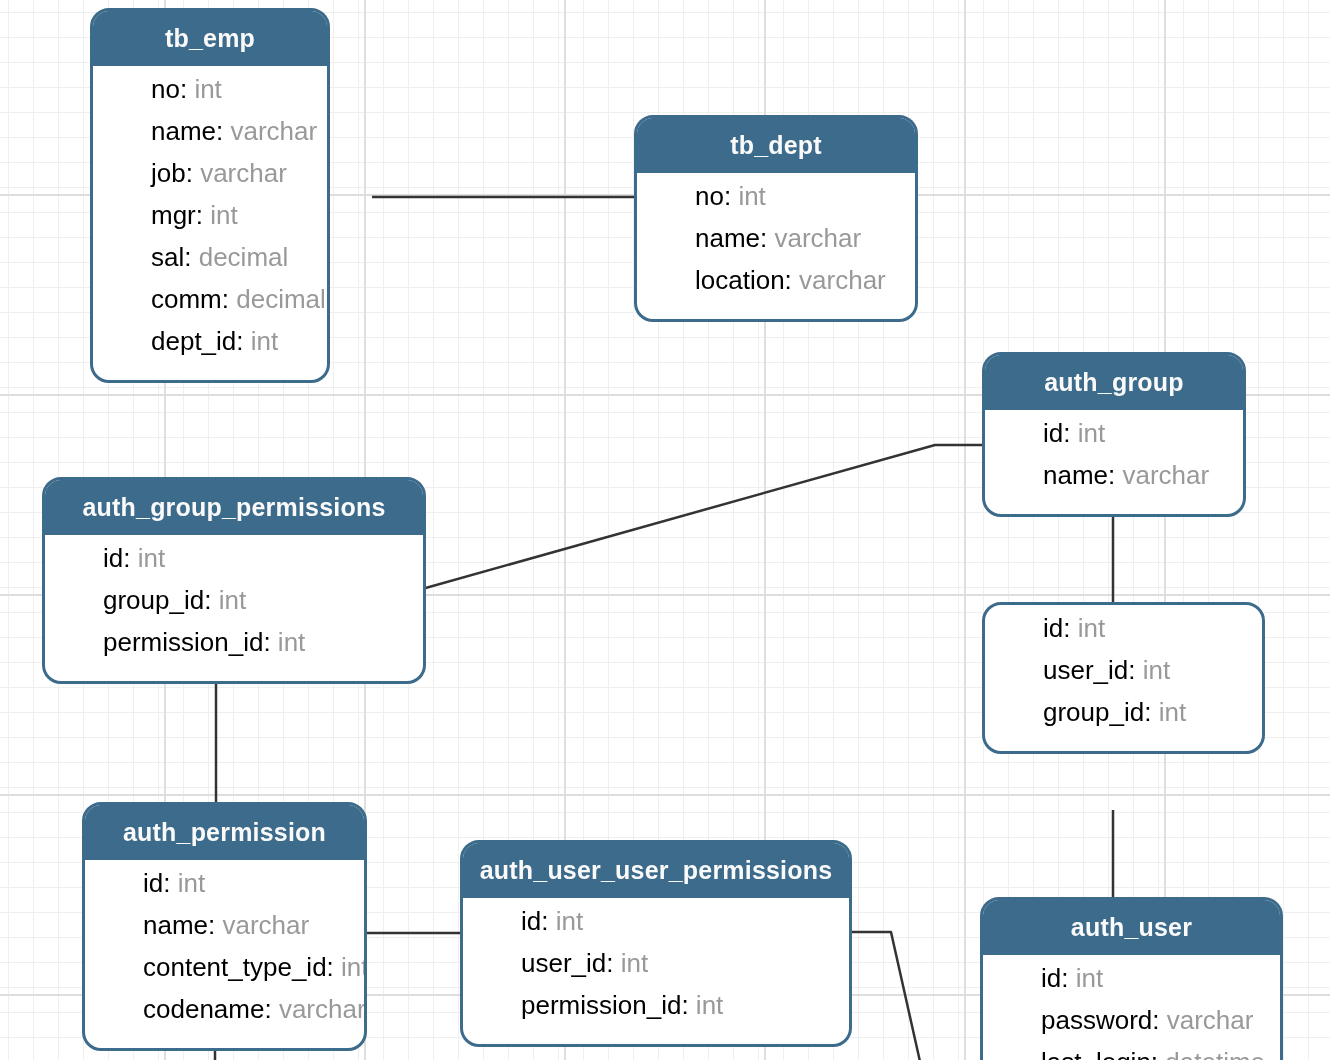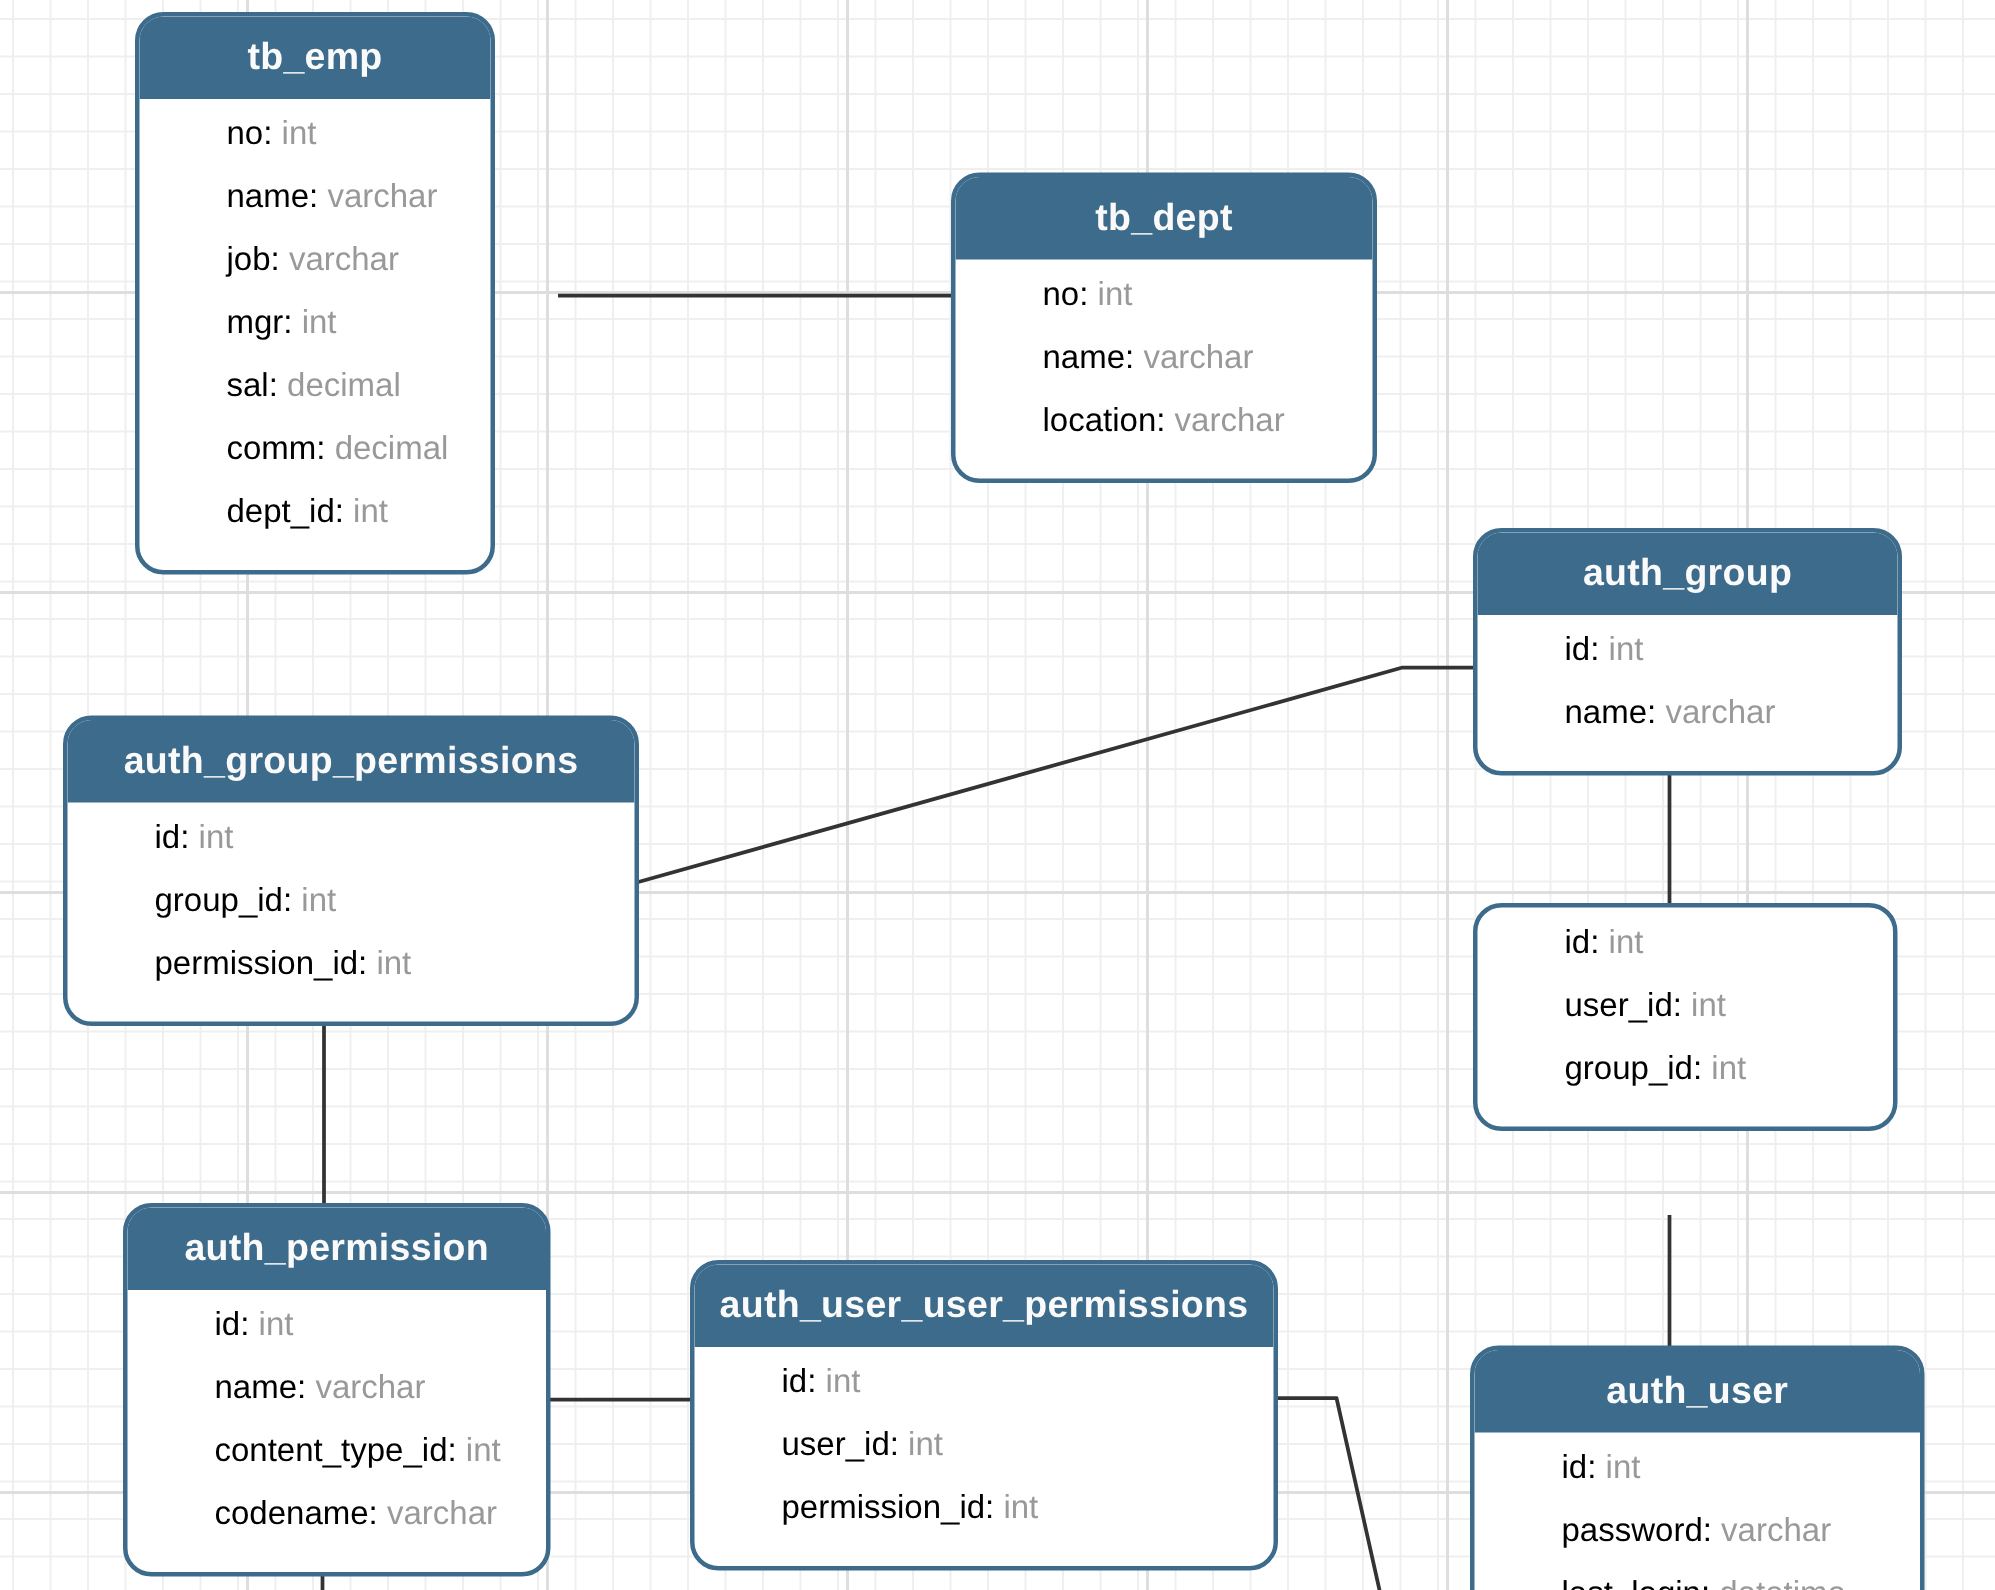--- a/index.html
+++ b/index.html
@@ -52,21 +52,21 @@
     font-weight: bold;
     letter-spacing: 0.2px;
     white-space: nowrap;
   }
   .table-body {
     padding: 2px 6px 18px 58px;
   }
   .row {
     height: 42px;
     line-height: 42px;
-    font-size: 22px;
+    font-size: 26px;
     white-space: nowrap;
   }
   .fname { color: var(--field-name-text, #000000); }
   .ftype { color: var(--field-type-text, #999999); }
 </style>
 </head>
 <body>
 
 <svg id="relations-layer">
   <polyline points="372,197 640,197"></polyline>
@@ -94,21 +94,21 @@
 
 <div class="table" style="left:634px; top:103px; width:284px;margin-top:12px;">
   <div class="table-header">tb_dept</div>
   <div class="table-body">
       <div class="row"><span class="fname">no:</span><span class="ftype"> int</span></div>
       <div class="row"><span class="fname">name:</span><span class="ftype"> varchar</span></div>
       <div class="row"><span class="fname">location:</span><span class="ftype"> varchar</span></div>
     </div>
 </div>
 
-<div class="table" style="left:982px; top:352px; width:286px;">
+<div class="table" style="left:982px; top:352px; width:264px;">
   <div class="table-header">auth_group</div>
   <div class="table-body">
       <div class="row"><span class="fname">id:</span><span class="ftype"> int</span></div>
       <div class="row"><span class="fname">name:</span><span class="ftype"> varchar</span></div>
     </div>
 </div>
 
 <div class="table" style="left:42px; top:477px; width:384px;">
   <div class="table-header">auth_group_permissions</div>
   <div class="table-body">

